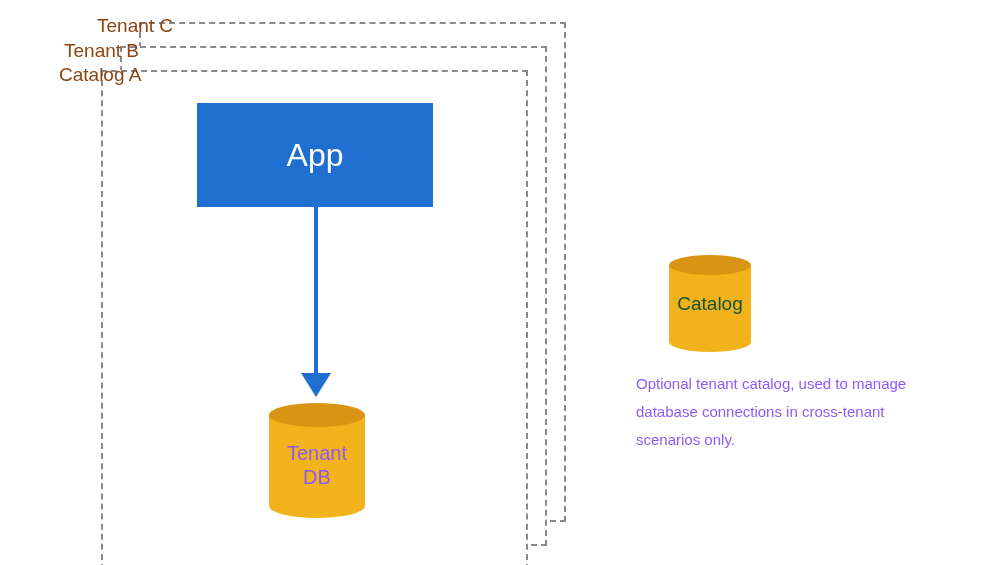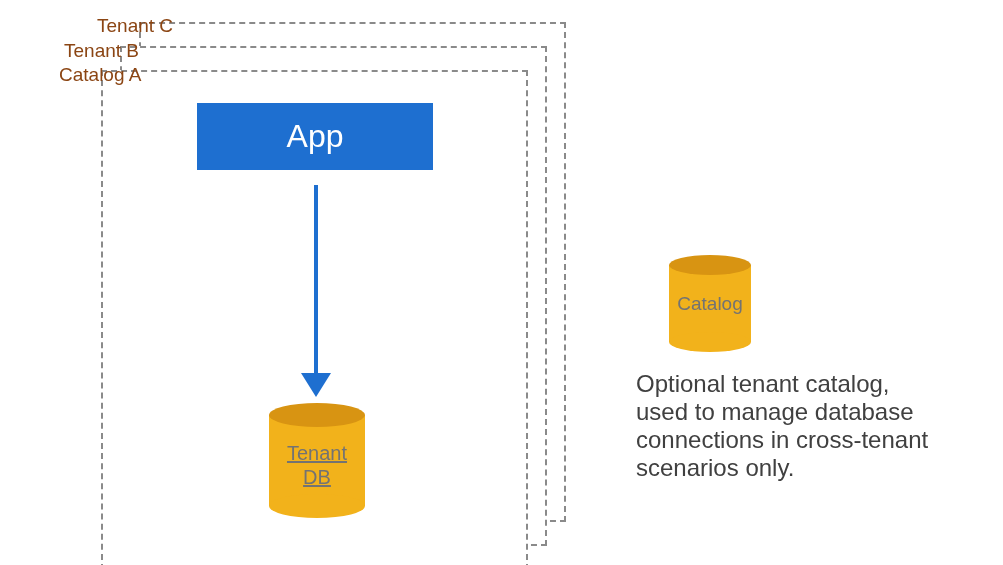--- a/index.html
+++ b/index.html
@@ -58,21 +58,21 @@
     }
     .label-a {
       left: 59px;
       top: 64px;
     }
     .app-box {
       position: absolute;
       left: 197px;
       top: 103px;
       width: 236px;
-      height: 67px;
+      height: 104px;
       background: #1e6fd0;
       display: flex;
       align-items: center;
       justify-content: center;
     }
     .app-text {
       color: #ffffff;
       font-size: 32px;
       font-weight: 300;
     }
@@ -136,25 +136,24 @@
       background: #f2b21b;
     }
     .tenant-db .cylinder-bottom {
       background: #f2b21b;
     }
     .tenant-db-label {
       position: absolute;
       width: 100%;
       top: 38px;
       text-align: center;
-      color: #737373;
+      color: #8b5cf6;
       font-size: 20px;
       line-height: 24px;
       z-index: 3;
-      text-decoration: underline;
     }
     .catalog-db {
       left: 669px;
       top: 255px;
       width: 82px;
       height: 97px;
     }
     .catalog-db .cylinder-top {
       background: #d89412;
       height: 20px;
@@ -166,31 +165,31 @@
     }
     .catalog-db .cylinder-bottom {
       background: #f2b21b;
       height: 20px;
     }
     .catalog-label {
       position: absolute;
       width: 100%;
       top: 38px;
       text-align: center;
-      color: #737373;
+      color: #14532d;
       font-size: 19px;
       z-index: 3;
     }
     .catalog-description {
       position: absolute;
       left: 636px;
       top: 370px;
       width: 310px;
-      color: #404040;
-      font-size: 24px;
+      color: #8b5cf6;
+      font-size: 15px;
       line-height: 28px;
     }
   </style>
 </head>
 <body>
 
 <div class="container">
 
   <div class="tenant-box tenant-c"></div>
   <div class="tenant-box tenant-b"></div>

